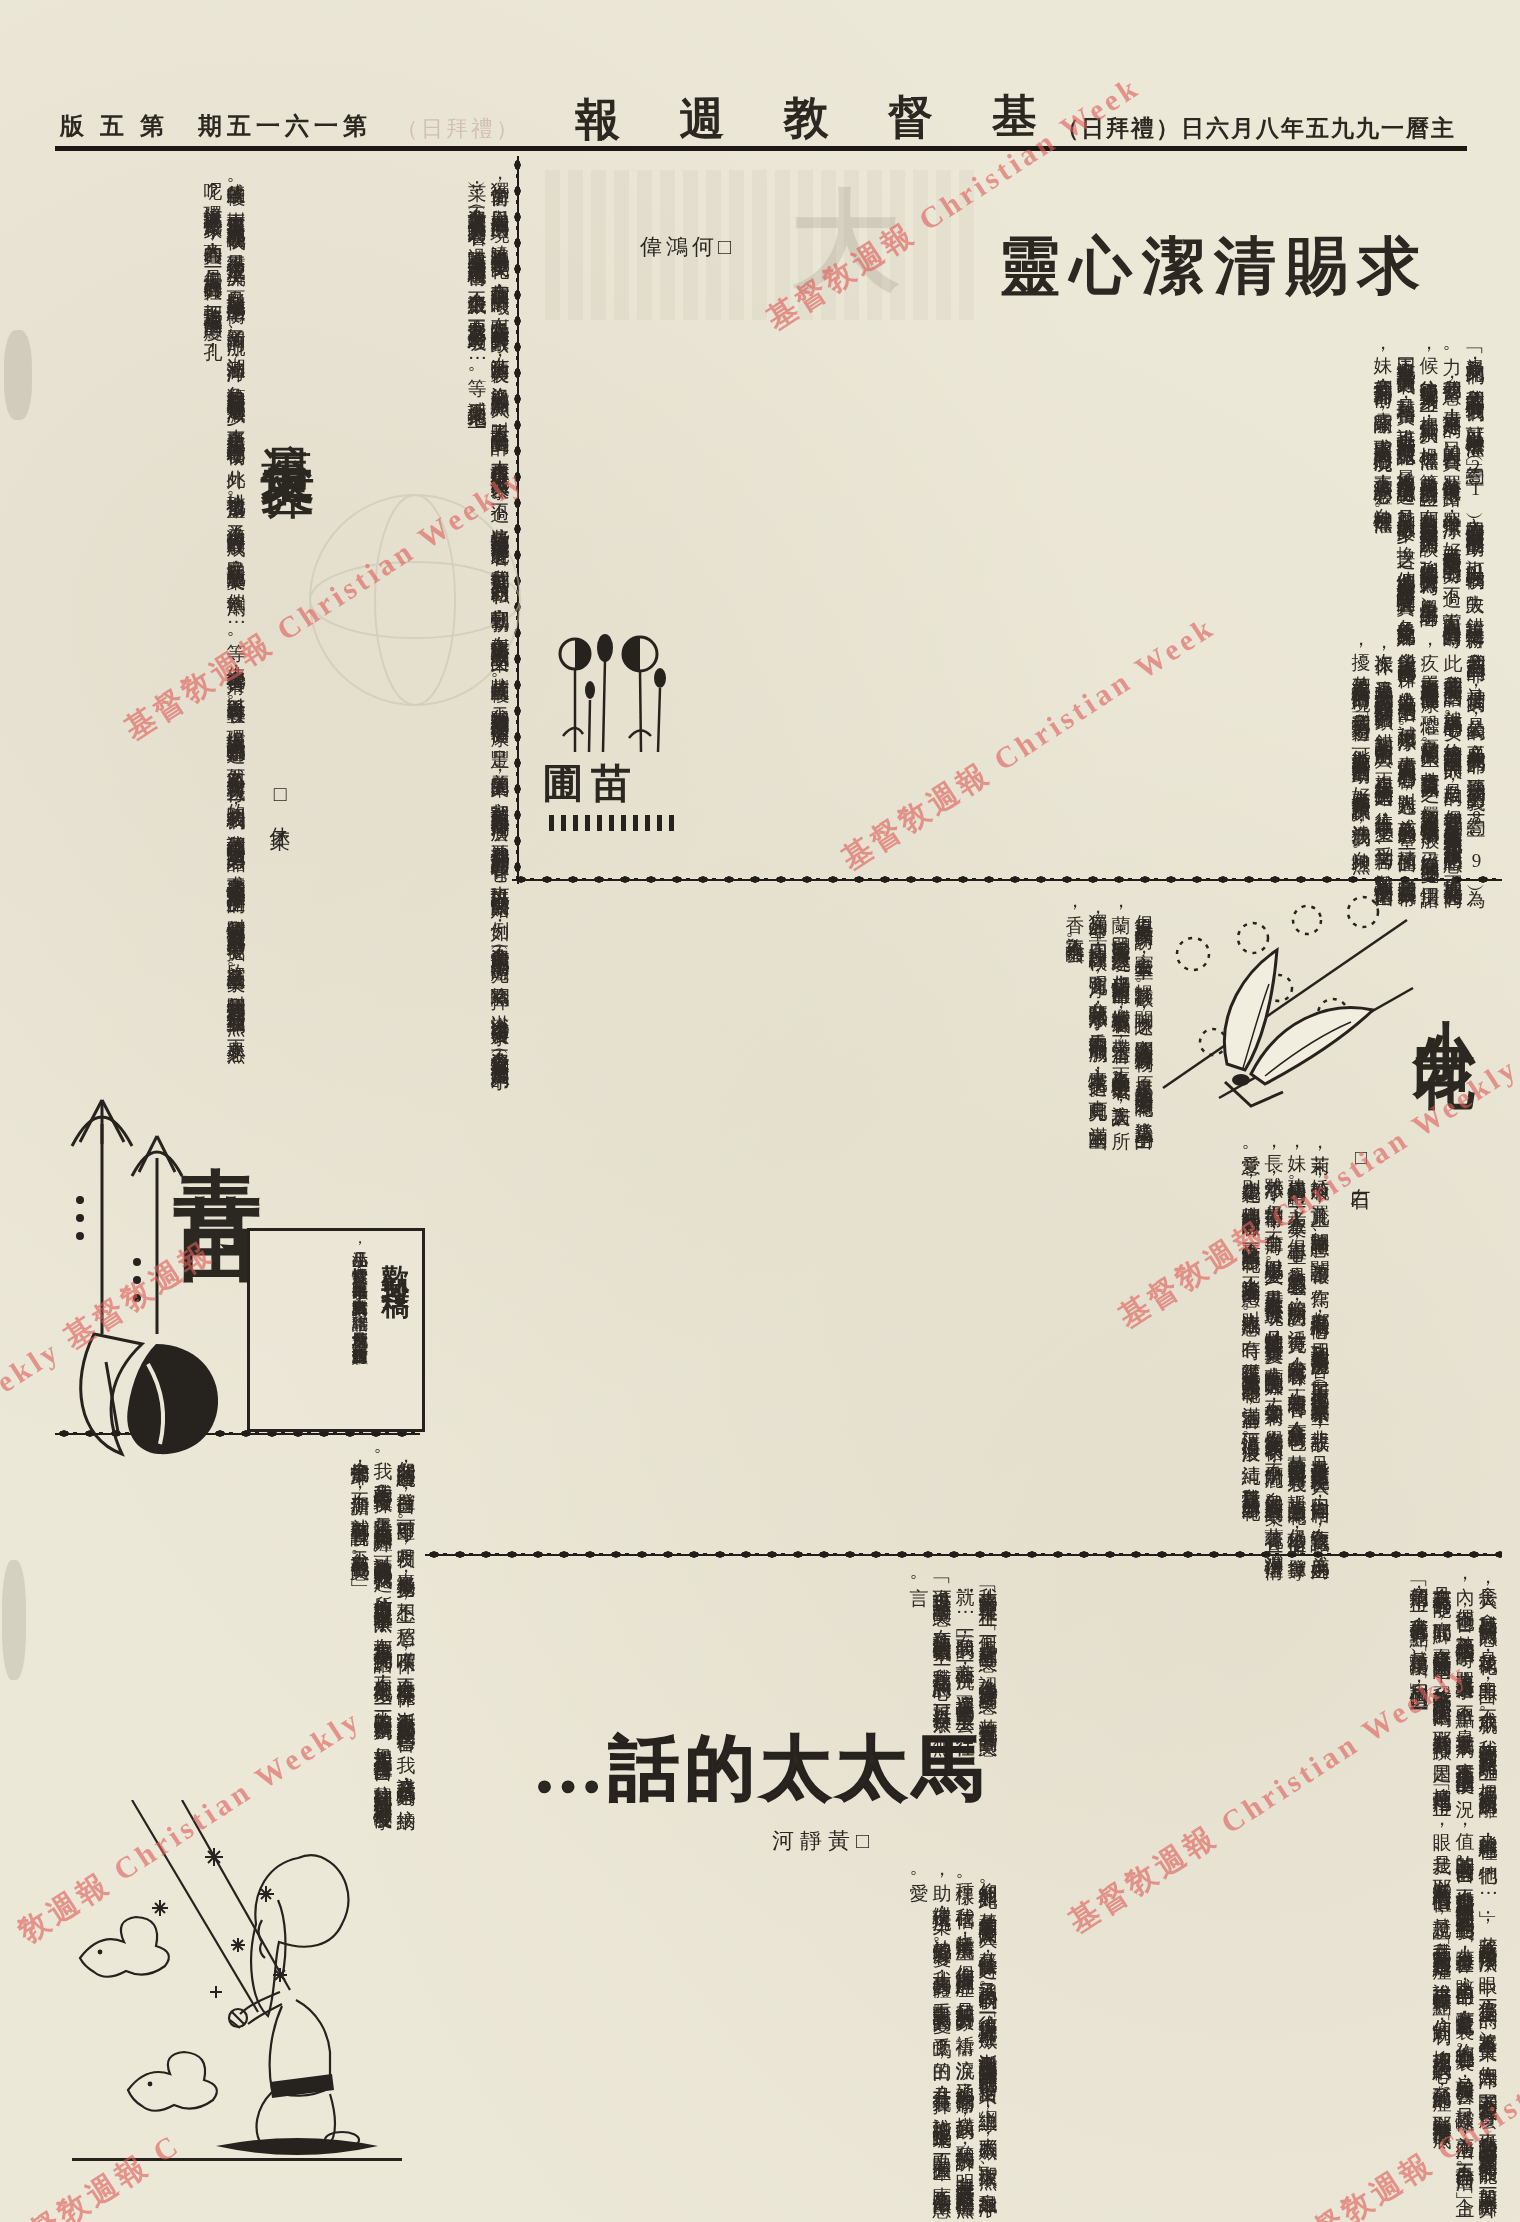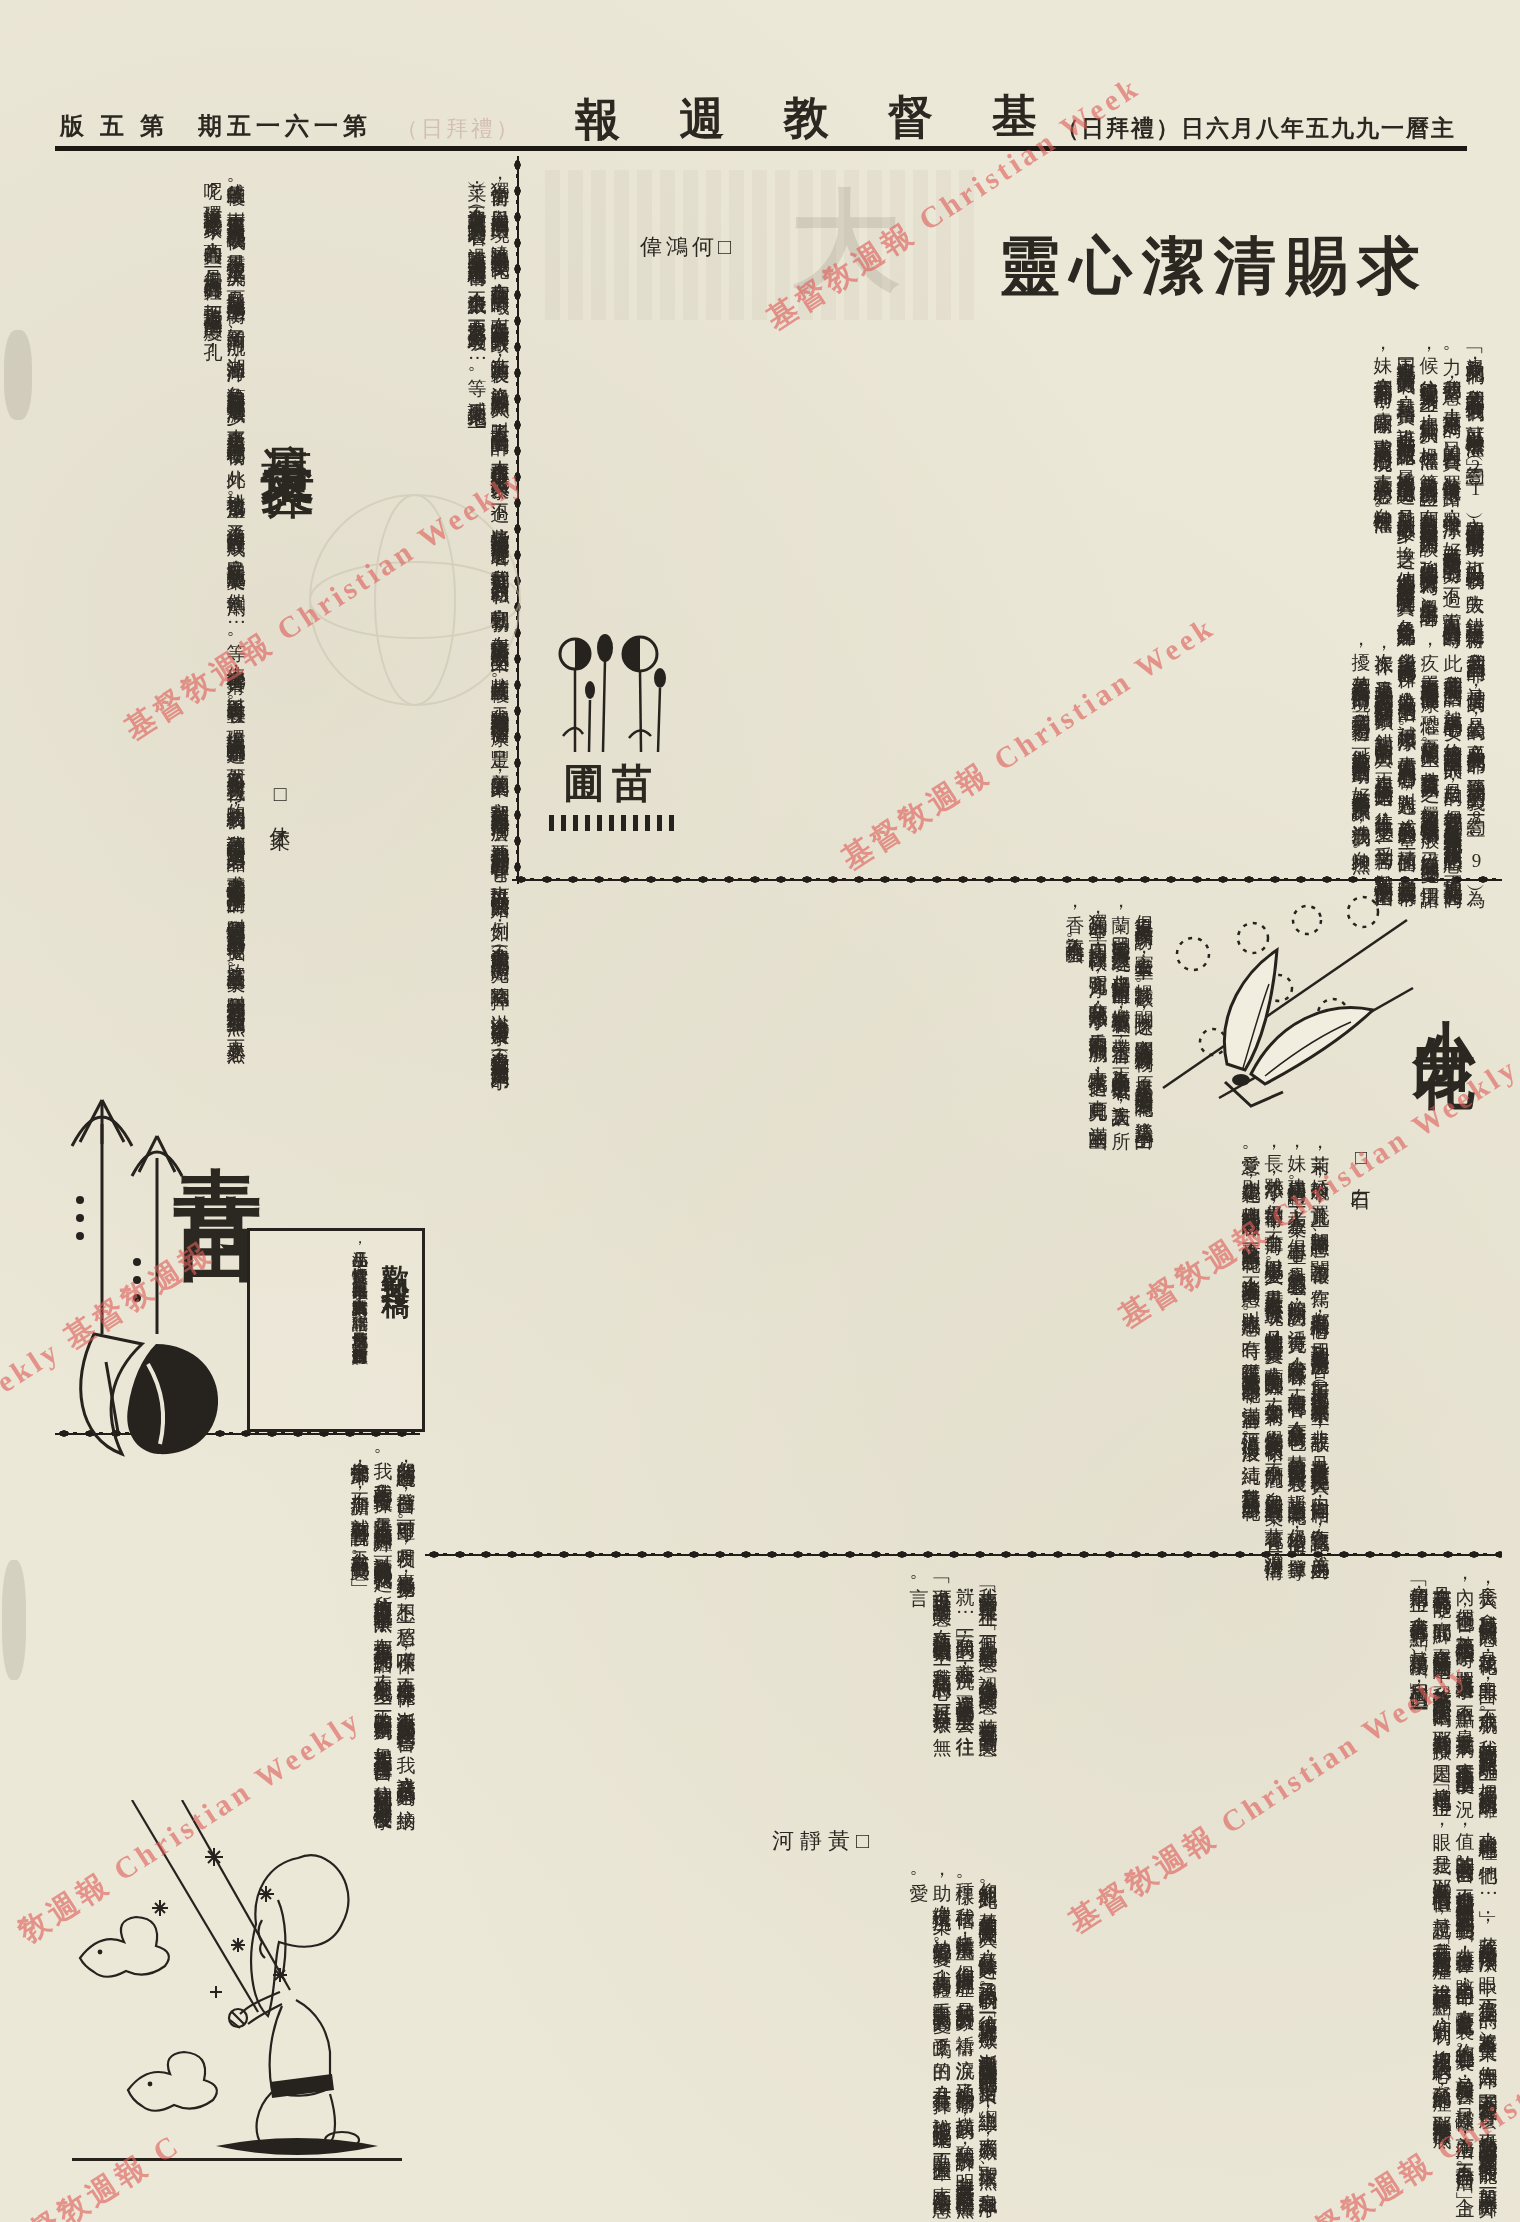--- a/index.html
+++ b/index.html
@@ -69,21 +69,21 @@
       <circle cx="32" cy="28" r="15" fill="none" stroke="#26231e" stroke-width="3"></circle>
       <path d="M32,13 A15,15 0 0 1 32,43 Z" fill="#26231e"></path>
       <ellipse cx="62" cy="22" rx="8" ry="14" fill="#26231e"></ellipse>
       <circle cx="97" cy="28" r="17" fill="none" stroke="#26231e" stroke-width="3"></circle>
       <path d="M97,45 A17,17 0 0 1 97,11 Z" fill="#26231e"></path>
       <ellipse cx="117" cy="52" rx="6" ry="10" fill="#26231e"></ellipse>
       <ellipse cx="47" cy="64" rx="5" ry="9" fill="#26231e"></ellipse>
       <path d="M20,110 Q32,95 40,108" stroke="#26231e" stroke-width="2.5" fill="none"></path>
       <path d="M86,112 Q97,98 108,110" stroke="#26231e" stroke-width="2.5" fill="none"></path>
     </svg>
-    <div class="htext" style="font-size:40px;font-weight:900;letter-spacing:8px;text-align:center;margin-top:2px;">圃苗</div>
+    <div class="htext" style="font-size:40px;font-weight:900;letter-spacing:8px;text-align:left;margin-top:2px;">圃苗</div>
     <div style="height:16px;margin:4px 6px 0 6px;background:repeating-linear-gradient(90deg,#26231e 0 5px,transparent 5px 12px);"></div>
   </div>
 
   <svg class="abs" style="left:300px;top:430px;opacity:.5;" width="230" height="340" viewBox="0 0 230 340">
     <g stroke="#c7c0aa" stroke-width="2" fill="none">
       <circle cx="115" cy="170" r="105"></circle>
         <ellipse cx="115" cy="170" rx="105" ry="38"></ellipse>
       <ellipse cx="115" cy="170" rx="40" ry="105"></ellipse>
     </g>
   </svg>
@@ -146,20 +146,21 @@
       <path d="M110,184 C140,160 168,142 196,130" stroke-width="1.5"></path>
       <path d="M70,190 L96,214 L128,200" stroke-width="3"></path>
     </g>
     <ellipse cx="86" cy="188" rx="9" ry="6" fill="#26231e"></ellipse>
   </svg>
   <div class="abs vtitle" style="left:1402px;top:970px;height:245px;font-size:62px;font-weight:bold;letter-spacing:14px;">小白花</div>
   <div class="abs vtitle" style="left:1348px;top:1146px;height:100px;font-size:20px;letter-spacing:4px;">□白石</div>
 
   <div class="abs vtext" style="left:430px;top:1572px;width:570px;height:152px;">我丈夫的「重量」往天平上秤。「但凡事一定有祢的美意，認為他得痊癒是好的美意；若祢對弟兄有更高的美意就……」一面聽我的，心就一面往下沉，這選擇把我夫的「重量」放上去，往往「進可攻退可守」游離的美意。在這種熱切的禱告氣氛中，我一顆熾痛焦急的心，只好再添一份無奈、無言。</div>
   <div class="abs vtext" style="left:1008px;top:1572px;width:492px;height:214px;">念長大，愈感受信仰的無力感。是我簡化了，非黑即白，不成功就不。我的病況信仰真是如此疏離，把一個優良禮貌的距離內，偶爾也會，熱心代求半個一個小時，照其喜怒哀樂過日子，不留半點？最近我夫君病了，病雖不至於生活上的不便，況且有惡化下去的可能，光問耶穌，在這幾乎滿眼皆「問題」中，我能為夫君那「小小」的病求醫治嗎？耶穌為我們行神蹟，是因，抑或是祂「用得上」我們「用得上」，我夫世俗得罪一點，就是說「使用」、「利用」的價值，一一。</div>
+  <div class="abs htext" style="left:533px;top:1722px;font-size:70px;font-weight:900;letter-spacing:6px;-webkit-text-stroke:1.5px #26231e;">…話的太太馬</div>
   <div class="abs htext" style="left:772px;top:1826px;font-size:22px;letter-spacing:6px;">河靜黃□</div>
   <div class="abs vtext" style="left:430px;top:1868px;width:570px;height:318px;">仰却絕非如此。基督信仰絕非不食人間煙火，基督徒餘怯之時，承認了自己的軟弱。彷彿一與「現實」理性不斂，漸漸把對現實生活無關的（就辦把）「信仰」拾出來，「上綱上線」，大腦不斂，「聖潔」依然、身如飄浮中種樣。我確信，生活雖然沉重，但信仰中種種的經歷，是我傾訴的對象；祈禱、流淚，祂了解我的傷痛，摸我的頭，聽我的投訴，明白我夫君在苦難處境中的徬徨無助，縱使環境污染了，祂的愛沒有變。我丈夫的身體，重申對我丈夫的愛。受嗎？的田，井君往井裏掉，誰能把他拉上來呢。中臥着一個木匠，木匠的生活傾出慈愛。</div>
   <div class="abs vtext" style="left:1008px;top:1818px;width:492px;height:368px;">上的飛鳥也不種，牠們……」；若我將來被勞工隊伍淘汰，眼中，你是獨一無二的，將來不會不失業、無人問津；老闆不清楚我「會」什麼，也不清楚我的時間去學點「世界」需要的技能，如股票一樣不斷升值，的時間去裝備自己。也不清楚聖經那兩句的「你要先求祂的國和祂的義」、「人若賺得全世界，賠上自己的生命，有甚麼益處呢」裏，你的心也在那裏」。於是每次回敎會，只談靈性。「為主而活，不再為自己而活。」「合上眼，是我、主耶穌基督的信心」的價值，就是說，我夫君的「功利主義」是否絕症？說得直接枯燥得罪一點，信仰的「功利」，抑或祂用得上我的信心，礙於死的絕症，主耶穌醫治得那麼徹底。</div>
   <div class="abs vtext" style="left:62px;top:1446px;width:356px;height:352px;">怨老問題纏繞己，發揮自己，可望不可即。夜月明，喜樂極為少見，想不上，愁眉、嘆喟不休，不達目標誓不罷休，漸漸很少弟兄姊妹敢與我一起禱告。我、或許是我信心未夠，接納我。我的工作需要輪班操，每天除了禱告都與神糾纏外，可請敎會的兄姊敎我與我一起。所信的真理就是把大事小事無限，有把大事小事都交托神的話，不想麻煩祂太多，「一天的難處一天當就夠了」。如果我想在工作上發揮自己，往往聽到的回答是「你要到神那裏慢慢學會把擔子卸下」，不加新擔，就聽到有聲音說：「天父自有祂的美意。」</div>
 
   <svg class="abs" style="left:66px;top:1800px;" width="334" height="362" viewBox="0 0 334 362">
     <g stroke="#26231e" stroke-width="2.2" fill="none">
       <line x1="66" y1="0" x2="192" y2="212"></line>
         <line x1="116" y1="0" x2="224" y2="190"></line>
       <g stroke-width="2">

